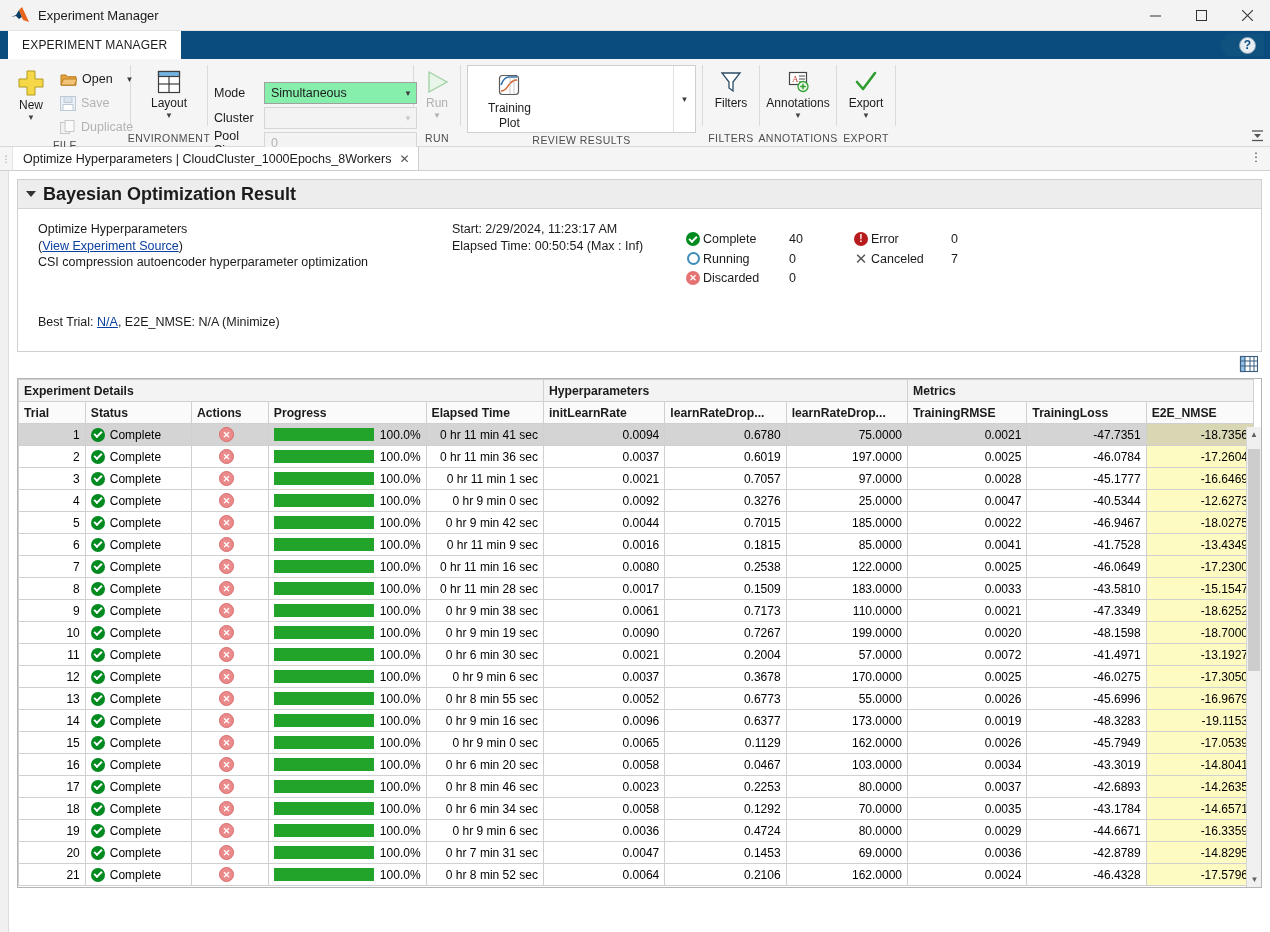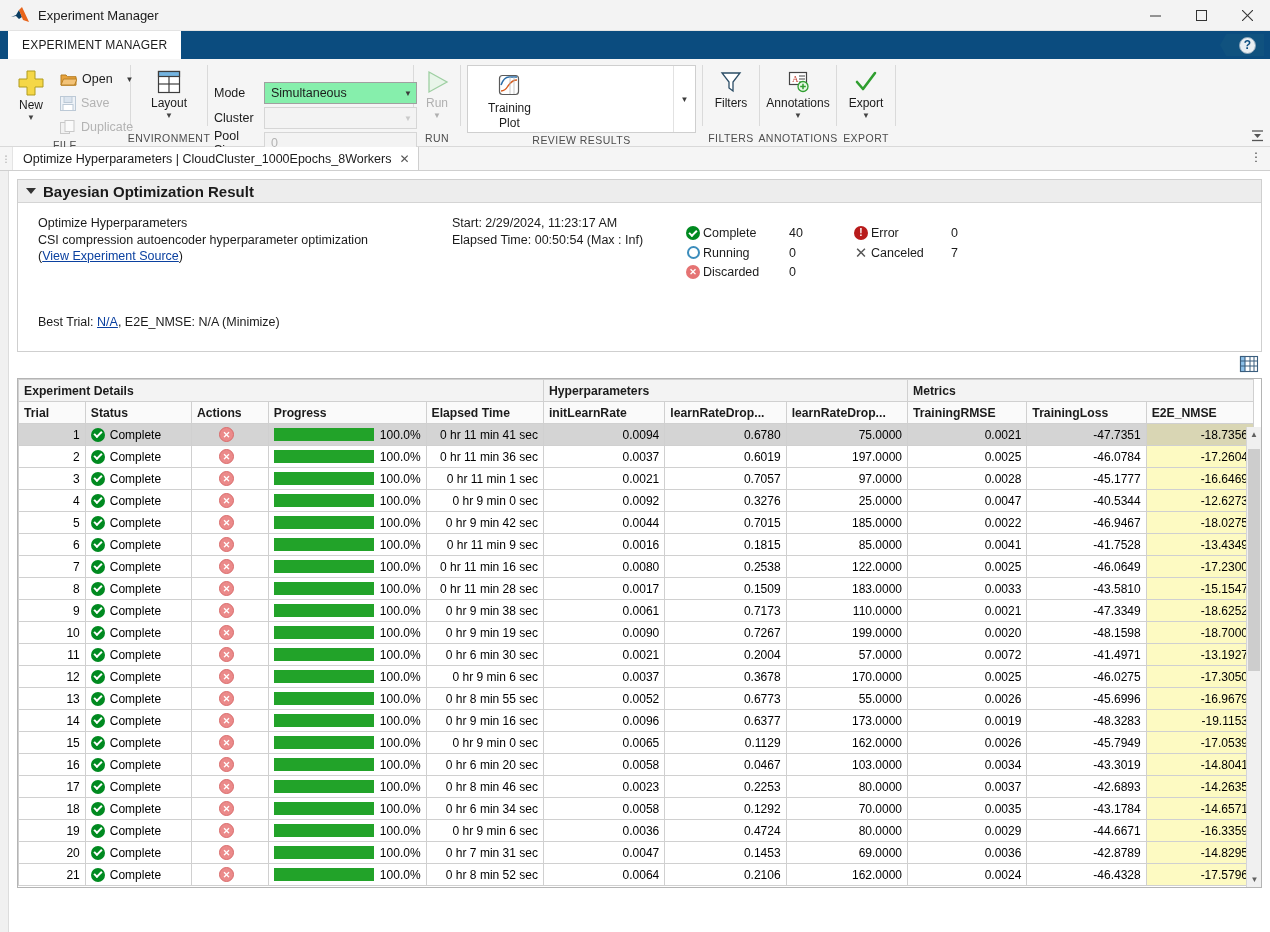--- a/index.html
+++ b/index.html
@@ -110,22 +110,22 @@
   .doctab .x{ font-size:12px; color:#555; }
   .doc-more{ position:absolute; right:8px; top:4px; color:#444; font-size:12px; line-height:12px;}
 
   
   .content{ position:relative; height:calc(932px - 31px - 28px - 88px - 24px); background:#fff; display:flex; }
   .leftrail{ width:9px; background:#f0f0f0; border-right:1px solid #dcdcdc; }
   .contentmain{ flex:1; position:relative; padding:8px 8px 0 8px; }
 
   .result-panel{ border:1px solid #cfcfcf; background:#fff; height:173px; display:flex; flex-direction:column;}
   .result-head{
-    height:23px; background:#ededed; border-bottom:1px solid #d4d4d4;
-    display:flex; align-items:center; gap:7px; padding:0 8px; font-size:15px; font-weight:bold; color:#1b1b1b;
+    height:29px; background:#ededed; border-bottom:1px solid #d4d4d4;
+    display:flex; align-items:center; gap:7px; padding:0 8px; font-size:18px; font-weight:bold; color:#1b1b1b;
   }
   .tri{ width:0;height:0;border-left:5px solid transparent;border-right:5px solid transparent;border-top:6px solid #333; }
   .result-body{ flex:1; position:relative; padding:22px 0 0 0; font-size:12.5px; color:#1b1b1b;}
   .rb-col1{ position:absolute; left:20px; top:12px; line-height:16.5px;}
   .rb-col2{ position:absolute; left:434px; top:12px; line-height:16.5px;}
   .rb-col3{ position:absolute; left:665px; top:12px; line-height:16.5px;}
   a.link{ color:#0b41a0; text-decoration:underline; }
   .best-trial{ position:absolute; left:20px; bottom:22px; }
 
   .statgrid{ margin-top:10px; display:grid; grid-template-columns:20px 86px 40px 22px 20px 80px 30px; row-gap:3px; align-items:center;}
@@ -407,24 +407,24 @@
 
     <div class="result-panel">
       <div class="result-head">
         <span class="tri"></span>
         <span>Bayesian Optimization Result</span>
       </div>
       <div class="result-body">
 
         <div class="rb-col1">
           <div>Optimize Hyperparameters</div>
-          <div>CSI compression autoencoder hyperparameter optimization</div>
           <div>
             <span>(</span><a class="link" href="#">View Experiment Source</a><span>)</span>
           </div>
+          <div>CSI compression autoencoder hyperparameter optimization</div>
         </div>
 
         <div class="rb-col2">
           <div>Start: 2/29/2024, 11:23:17 AM</div>
           <div>Elapsed Time: 00:50:54 (Max : Inf)</div>
         </div>
 
         <div class="rb-col3">
           <div class="statgrid">
 

